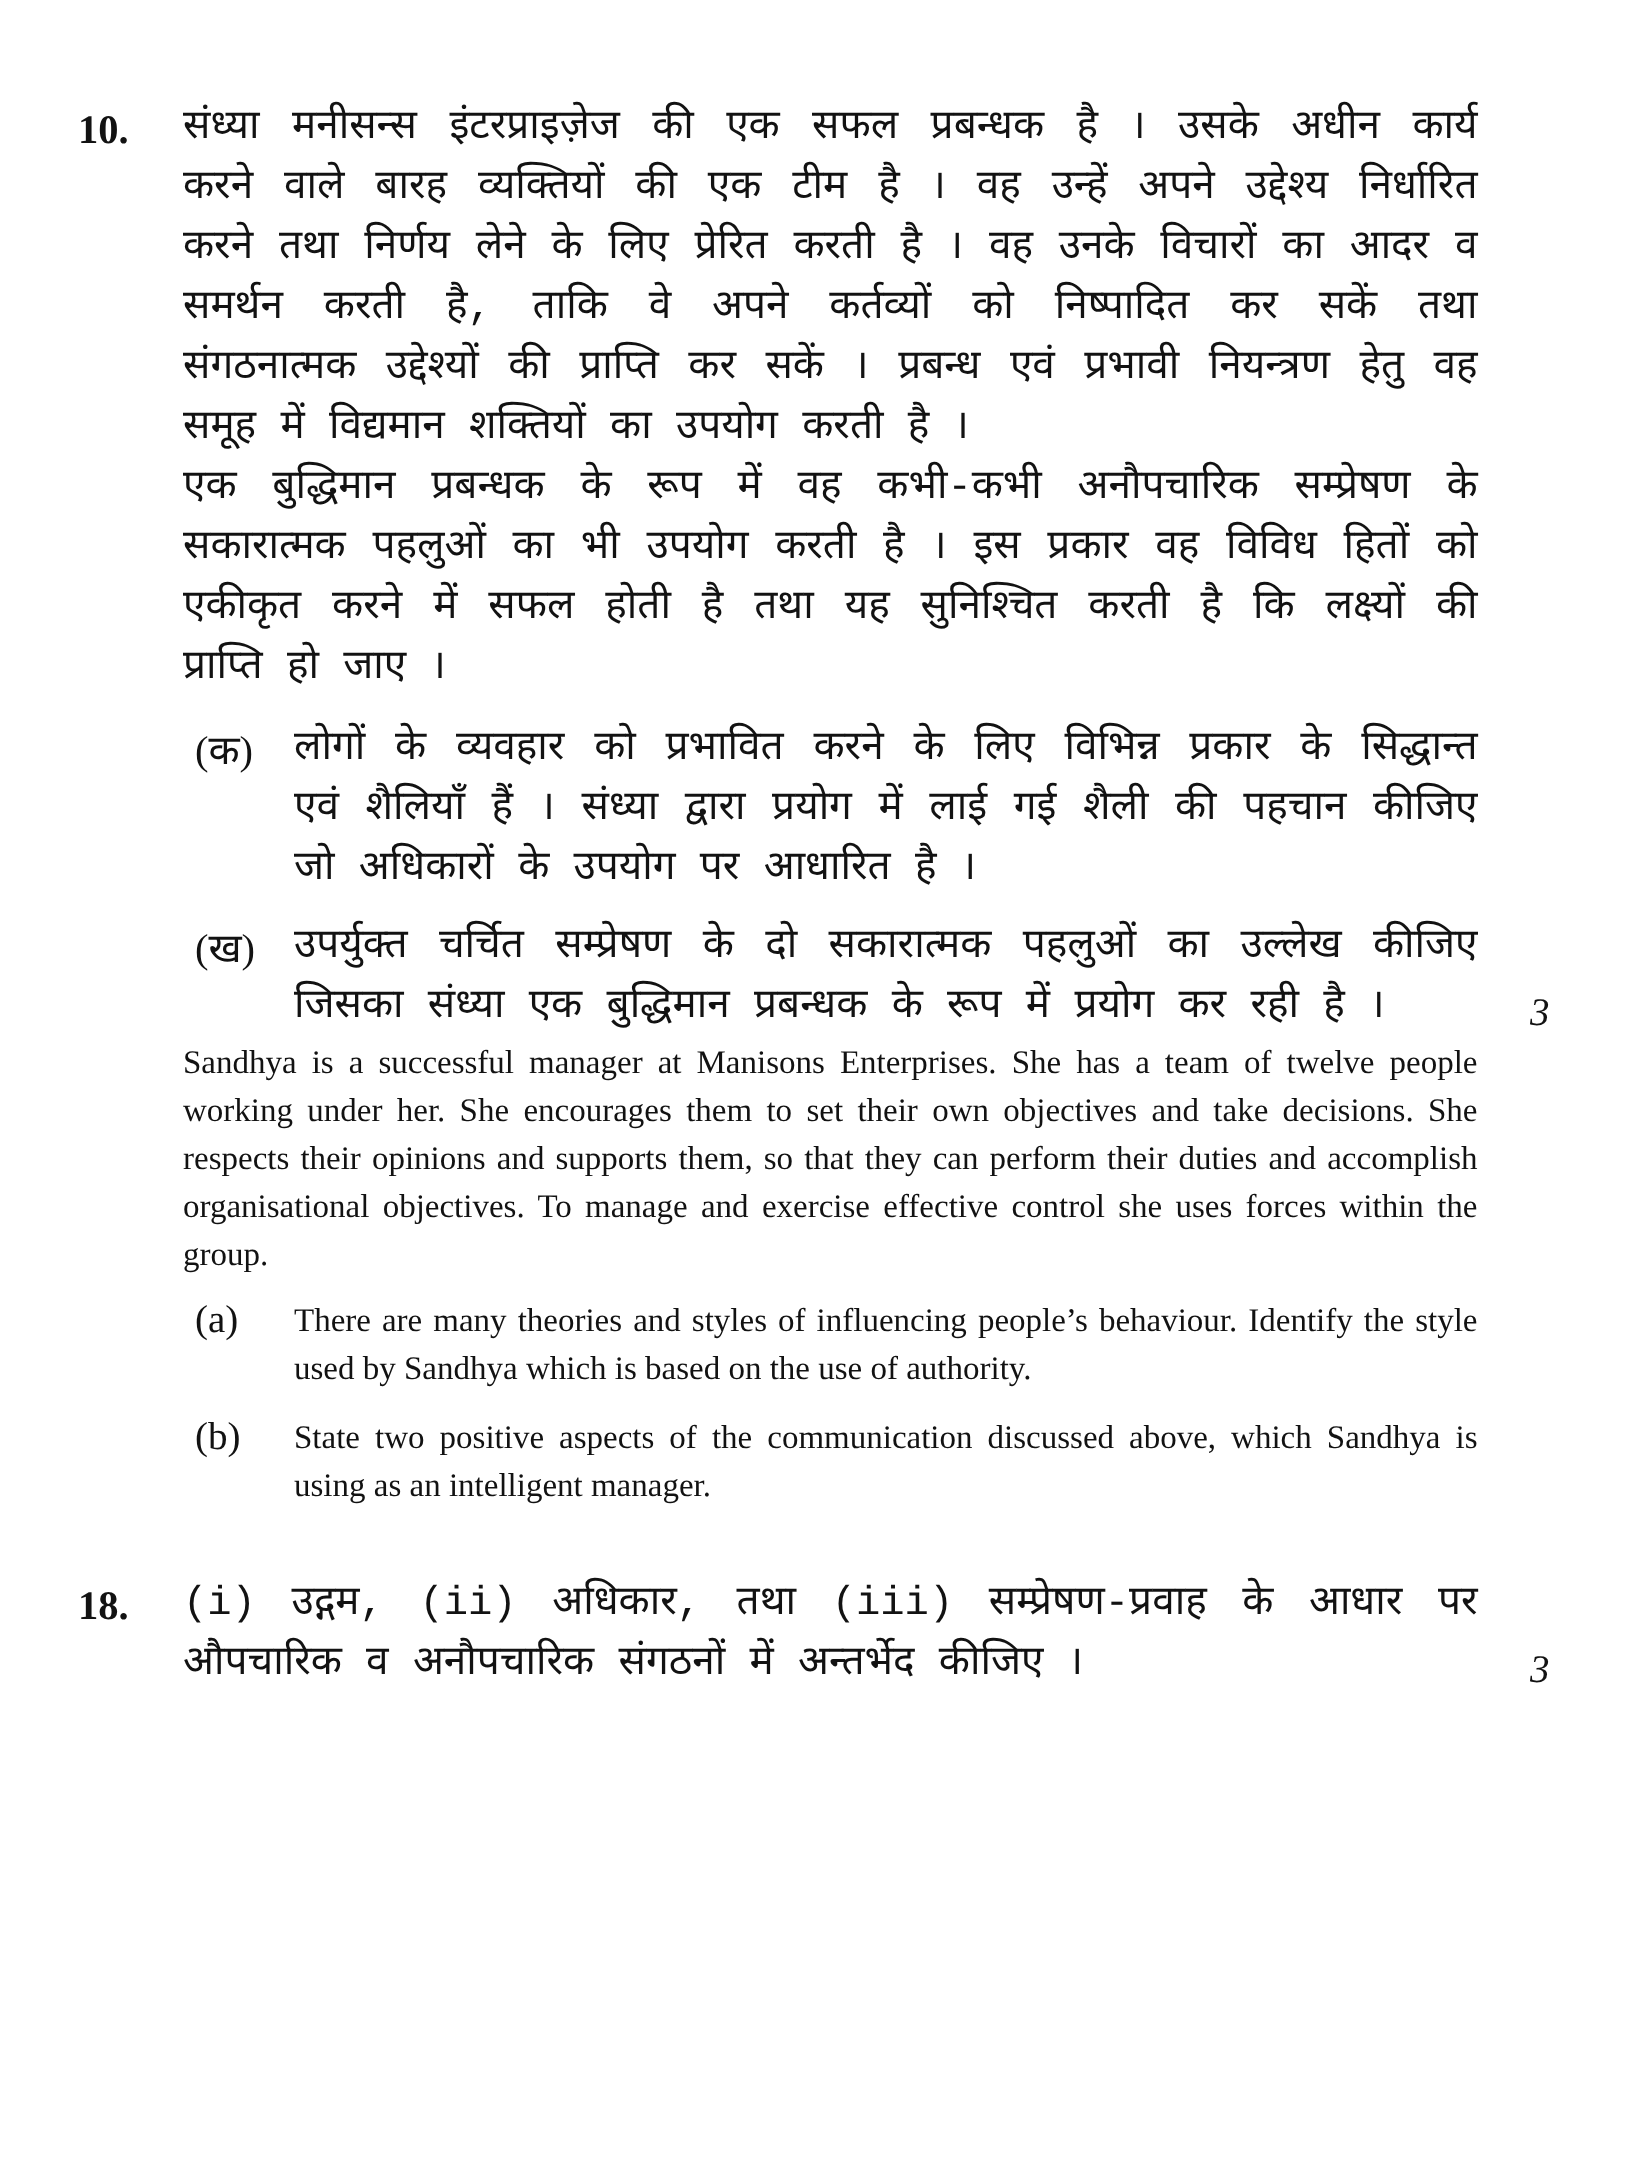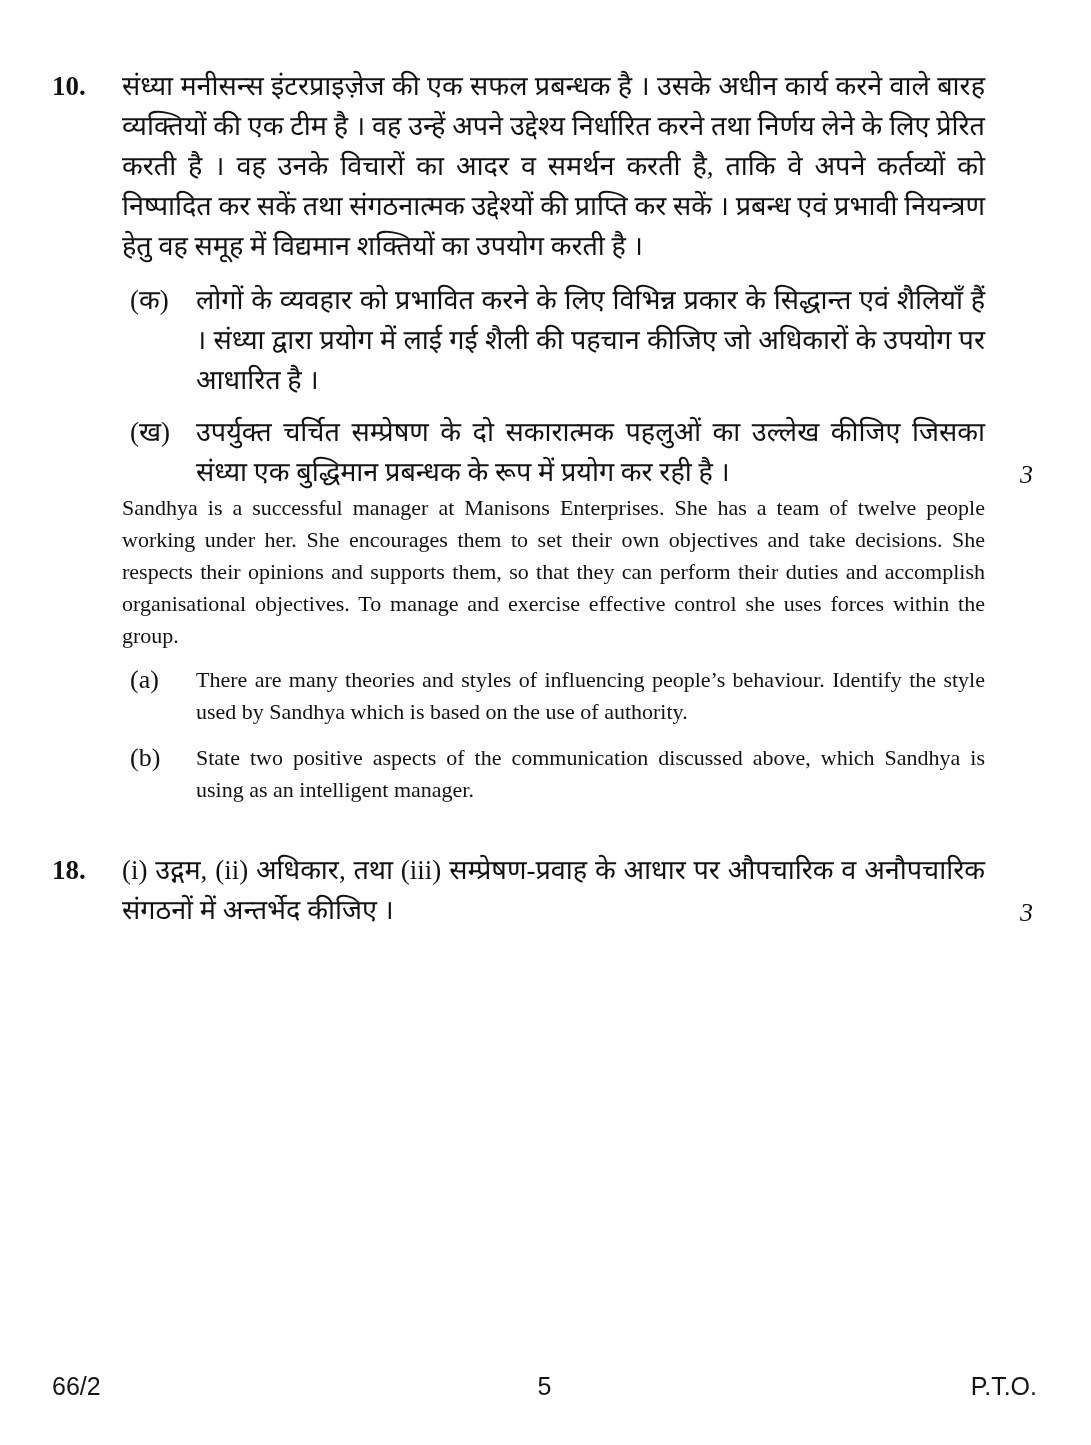--- a/index.html
+++ b/index.html
@@ -30,21 +30,21 @@
     font-weight: bold;
     font-size: 27px;
     line-height: 40px;
   }
   .qbody {
     width: 863px;
     flex: none;
   }
   p.hi {
     margin: 0;
-    font-family: Liberation Serif, serif;
+    font-family: Liberation Mono, monospace;
     font-size: 27px;
     line-height: 40px;
     text-align: justify;
   }
   p.en {
     margin: 0;
     font-family: "Liberation Serif", serif;
     font-size: 22px;
     line-height: 32px;
     text-align: justify;
@@ -100,20 +100,21 @@
 </head>
 <body>
 
 <div class="page">
 
   <section>
     <div class="qrow">
       <div class="qnum">10.</div>
       <div class="qbody">
         <p class="hi">संध्या मनीसन्स इंटरप्राइज़ेज की एक सफल प्रबन्धक है । उसके अधीन कार्य करने वाले बारह व्यक्तियों की एक टीम है । वह उन्हें अपने उद्देश्य निर्धारित करने तथा निर्णय लेने के लिए प्रेरित करती है । वह उनके विचारों का आदर व समर्थन करती है, ताकि वे अपने कर्तव्यों को निष्पादित कर सकें तथा संगठनात्मक उद्देश्यों की प्राप्ति कर सकें । प्रबन्ध एवं प्रभावी नियन्त्रण हेतु वह समूह में विद्यमान शक्तियों का उपयोग करती है ।</p>
+        <p class="hi gap-lg">एक बुद्धिमान प्रबन्धक के रूप में वह कभी-कभी अनौपचारिक सम्प्रेषण के सकारात्मक पहलुओं का भी उपयोग करती है । इस प्रकार वह विविध हितों को एकीकृत करने में सफल होती है तथा यह सुनिश्चित करती है कि लक्ष्यों की प्राप्ति हो जाए ।</p>
 
         <div class="sub gap-md">
           <span class="sublabel hi-label">(क)</span>
           <p class="hi subtext">लोगों के व्यवहार को प्रभावित करने के लिए विभिन्न प्रकार के सिद्धान्त एवं शैलियाँ हैं । संध्या द्वारा प्रयोग में लाई गई शैली की पहचान कीजिए जो अधिकारों के उपयोग पर आधारित है ।</p>
         </div>
 
         <div class="sub gap-sm marks-wrap">
           <span class="sublabel hi-label">(ख)</span>
           <p class="hi subtext">उपर्युक्त चर्चित सम्प्रेषण के दो सकारात्मक पहलुओं का उल्लेख कीजिए जिसका संध्या एक बुद्धिमान प्रबन्धक के रूप में प्रयोग कर रही है ।</p>
           <span class="marks">3</span>
@@ -139,19 +140,14 @@
       <div class="qnum">18.</div>
       <div class="qbody">
         <div class="marks-wrap">
           <p class="hi">(i) उद्गम, (ii) अधिकार, तथा (iii) सम्प्रेषण-प्रवाह के आधार पर औपचारिक व अनौपचारिक संगठनों में अन्तर्भेद कीजिए ।</p>
           <span class="marks">3</span>
         </div>
       </div>
     </div>
   </section>
 
-  <div class="footer">
-    <span class="f-left">66/2</span>
-    <span class="f-mid">5</span>
-    <span class="f-right">P.T.O.</span>
-  </div>
 
 </div>
 
 </body></html>

